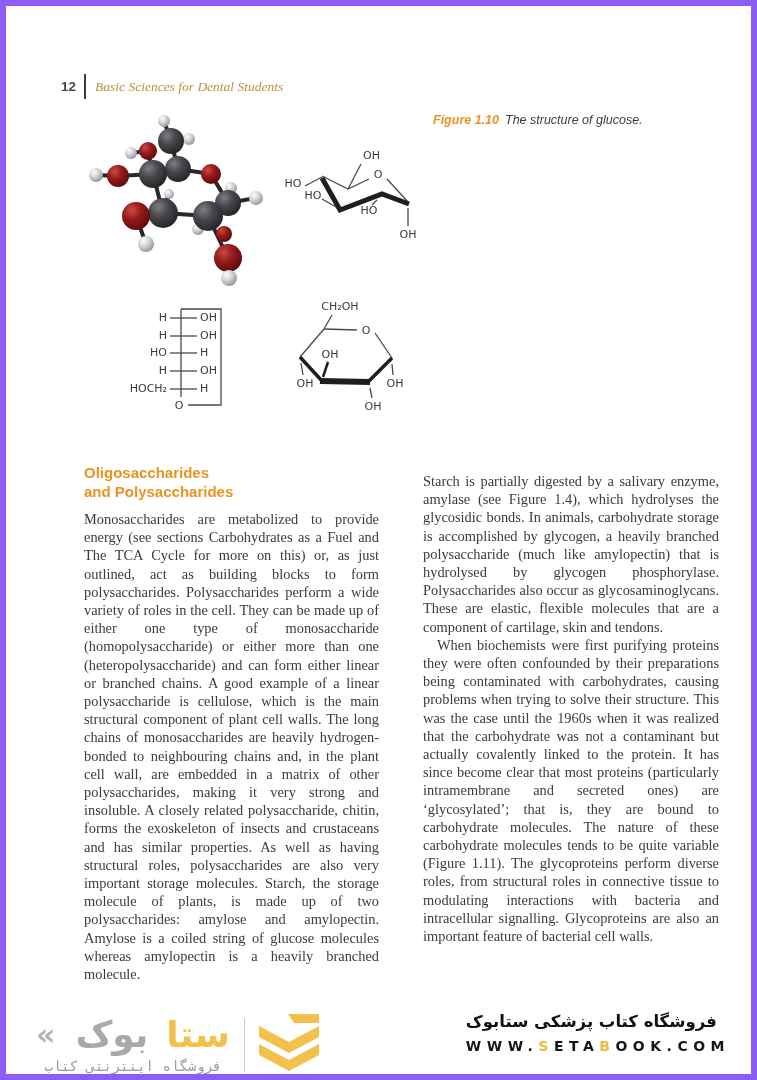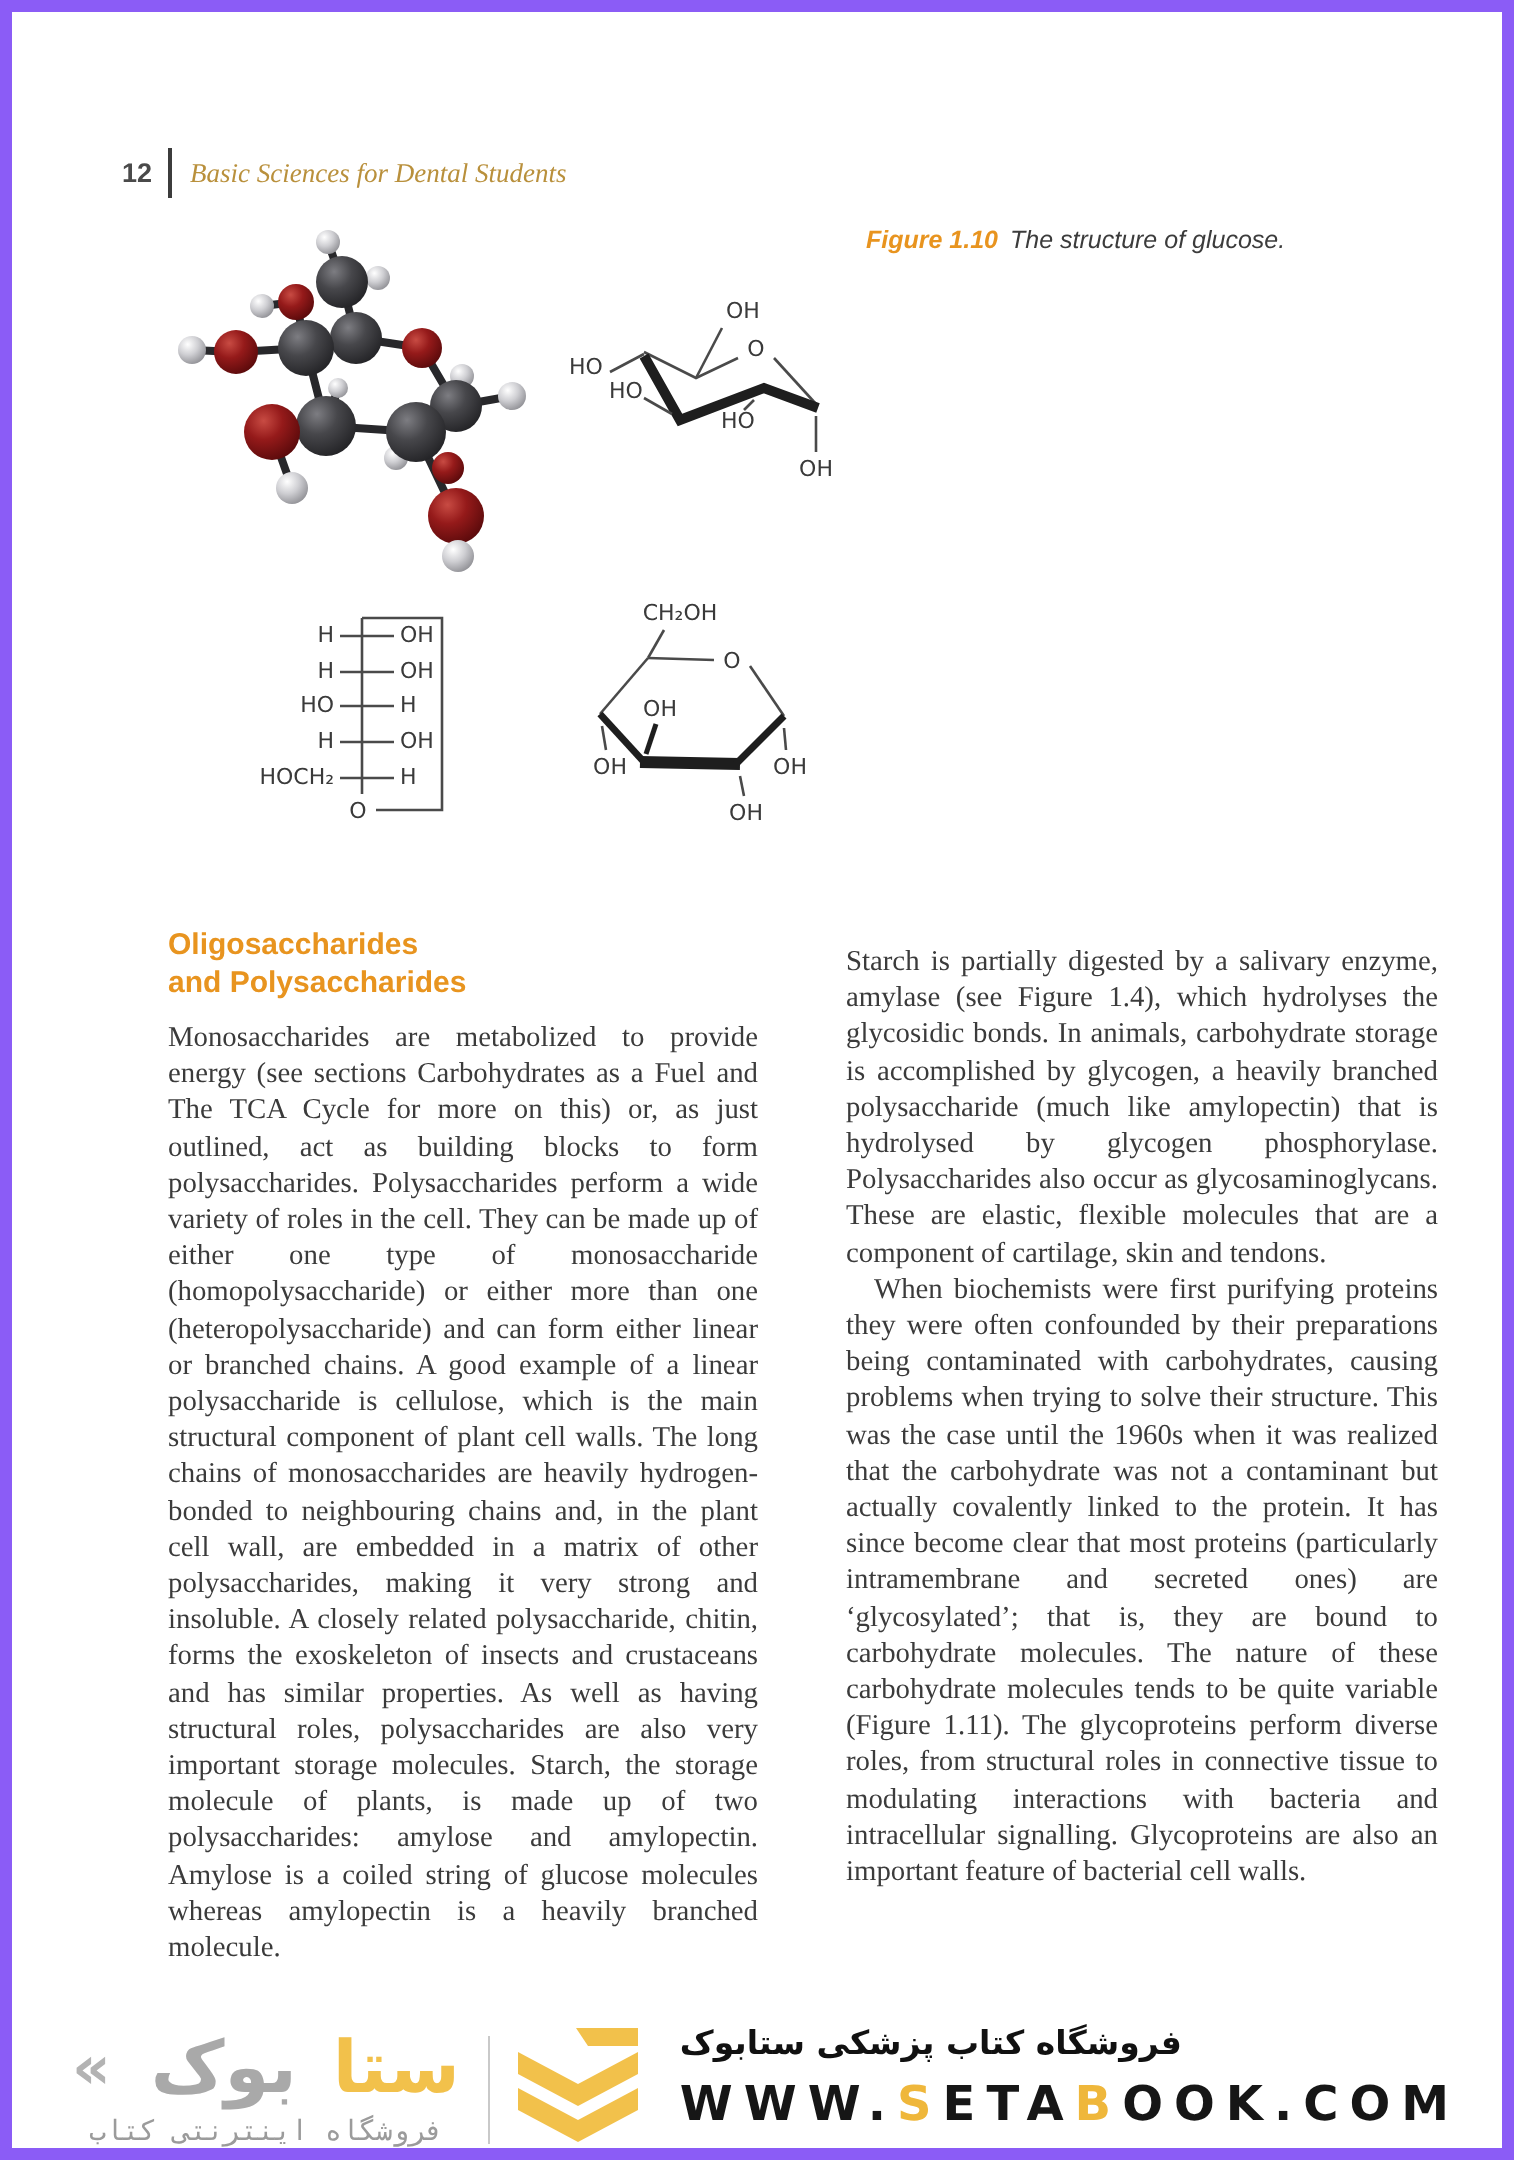--- a/index.html
+++ b/index.html
@@ -35,21 +35,21 @@
   .article-heading{margin:0 0 9px 0;font-size:15px;font-weight:bold;line-height:19px;
                    color:var(--accent-orange,#e8941f);}
   .body-text{margin:0;font-family:"Liberation Serif",serif;font-size:14.4px;line-height:18.2px;
              color:#3b3b3b;text-align:justify;}
   .body-text + .body-text{text-indent:14px;}
 
   
   .footer-right{position:absolute;right:21px;top:1006px;text-align:left;}
   .fa-title{direction:rtl;font-family:"DejaVu Sans",sans-serif;font-weight:bold;
             font-size:16.5px;color:#111;}
-  .url{margin-top:7px;font-family:"DejaVu Sans",sans-serif;font-weight:bold;font-size:24px;
+  .url{margin-top:7px;font-family:"DejaVu Sans",sans-serif;font-weight:bold;font-size:14px;
        letter-spacing:5.5px;color:#161616;white-space:nowrap;}
   .url .accent{color:var(--url-accent,#efb73b);}
 
   .footer-left{position:absolute;left:30px;top:1008px;display:flex;align-items:center;}
   .wordmark-block{text-align:center;}
   .wordmark-row{display:flex;align-items:center;justify-content:flex-start;}
   .guillemet{font-family:"DejaVu Sans",sans-serif;font-size:30px;font-weight:bold;color:#b3b3b3;
              line-height:1;margin-right:2px;}
   .wm{font-family:"DejaVu Sans",sans-serif;font-weight:bold;font-size:36px;line-height:1.1;direction:rtl;margin-left:18px;}
   .wm-gray{color:#a9a9a9;}

